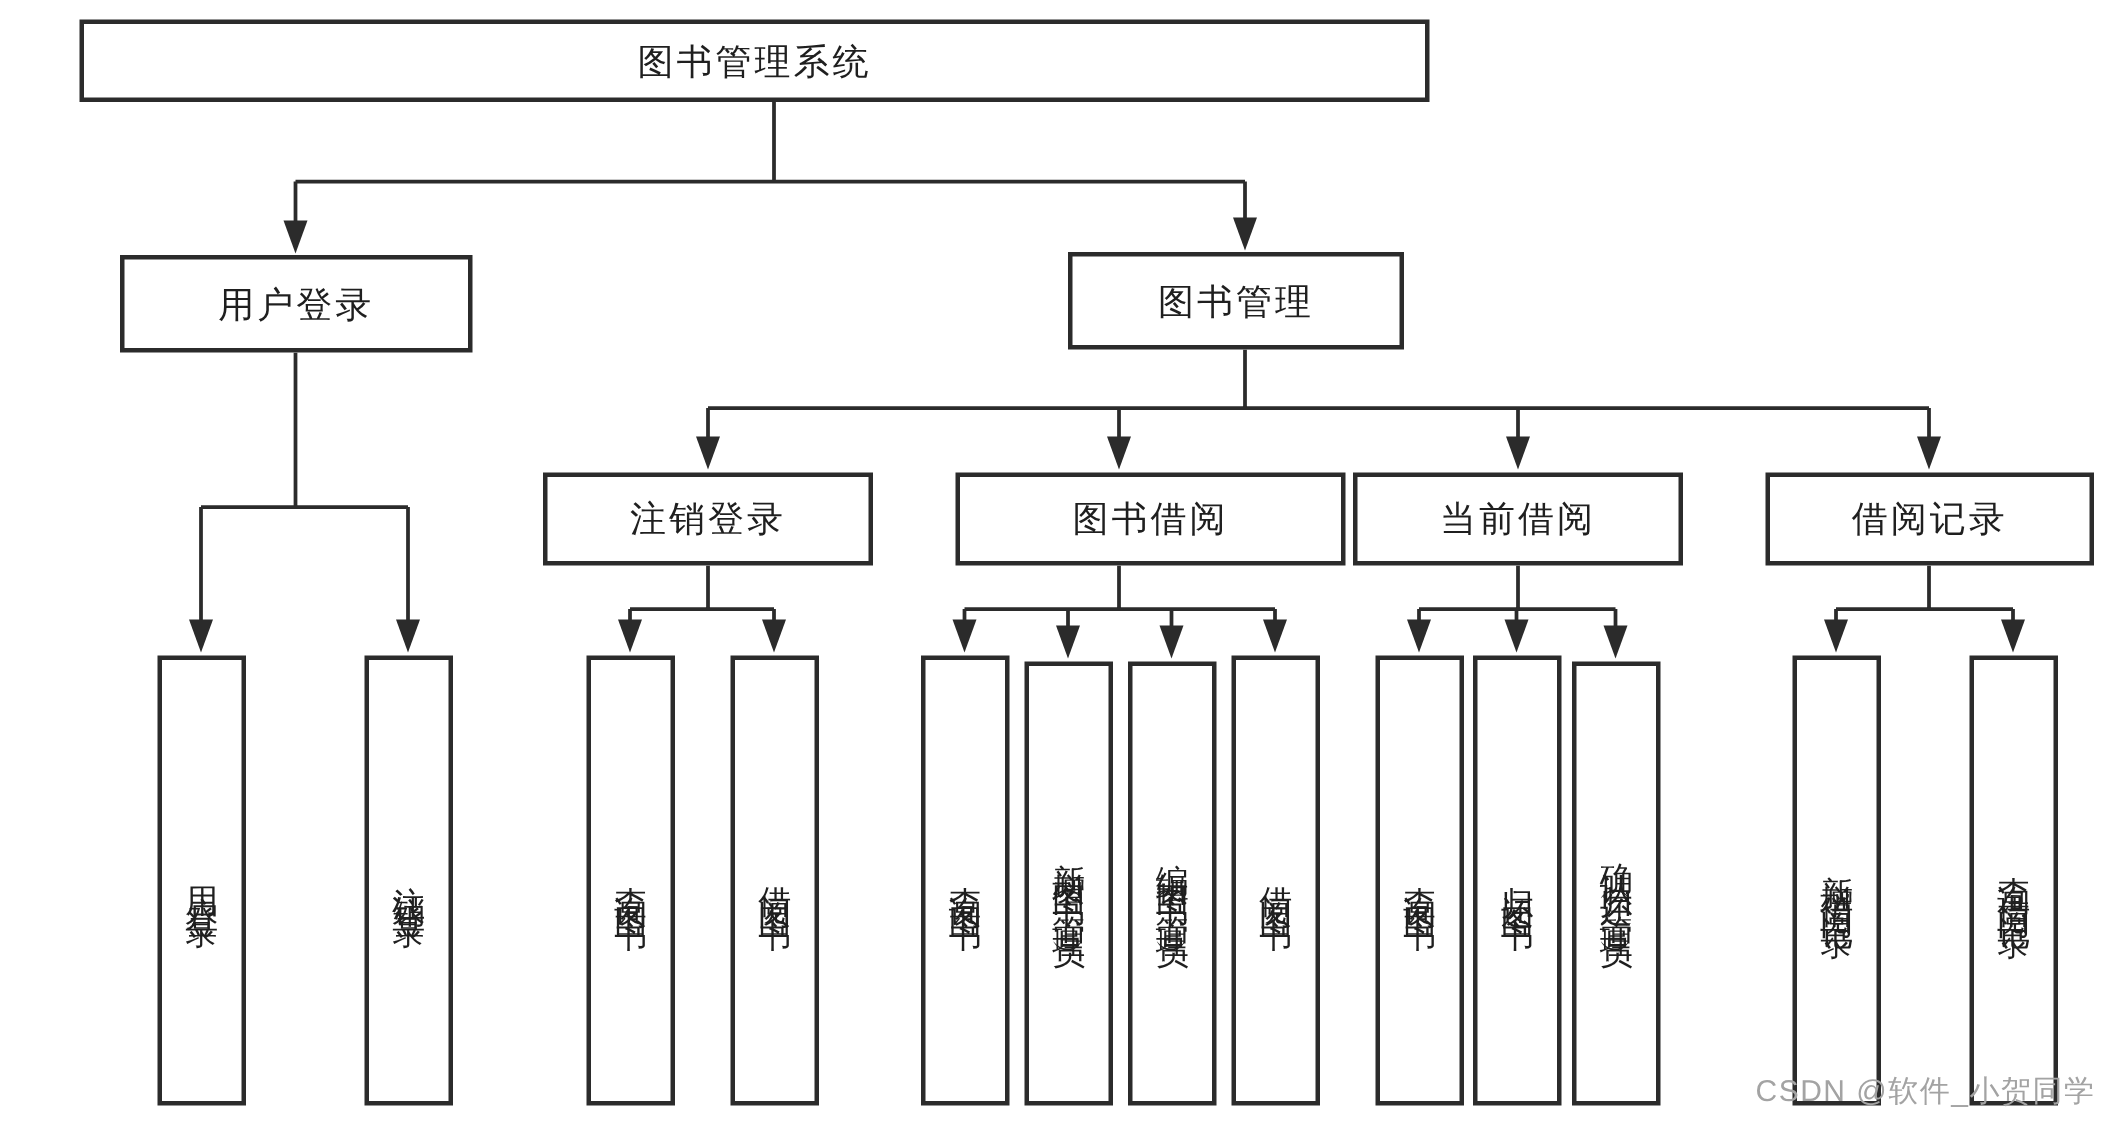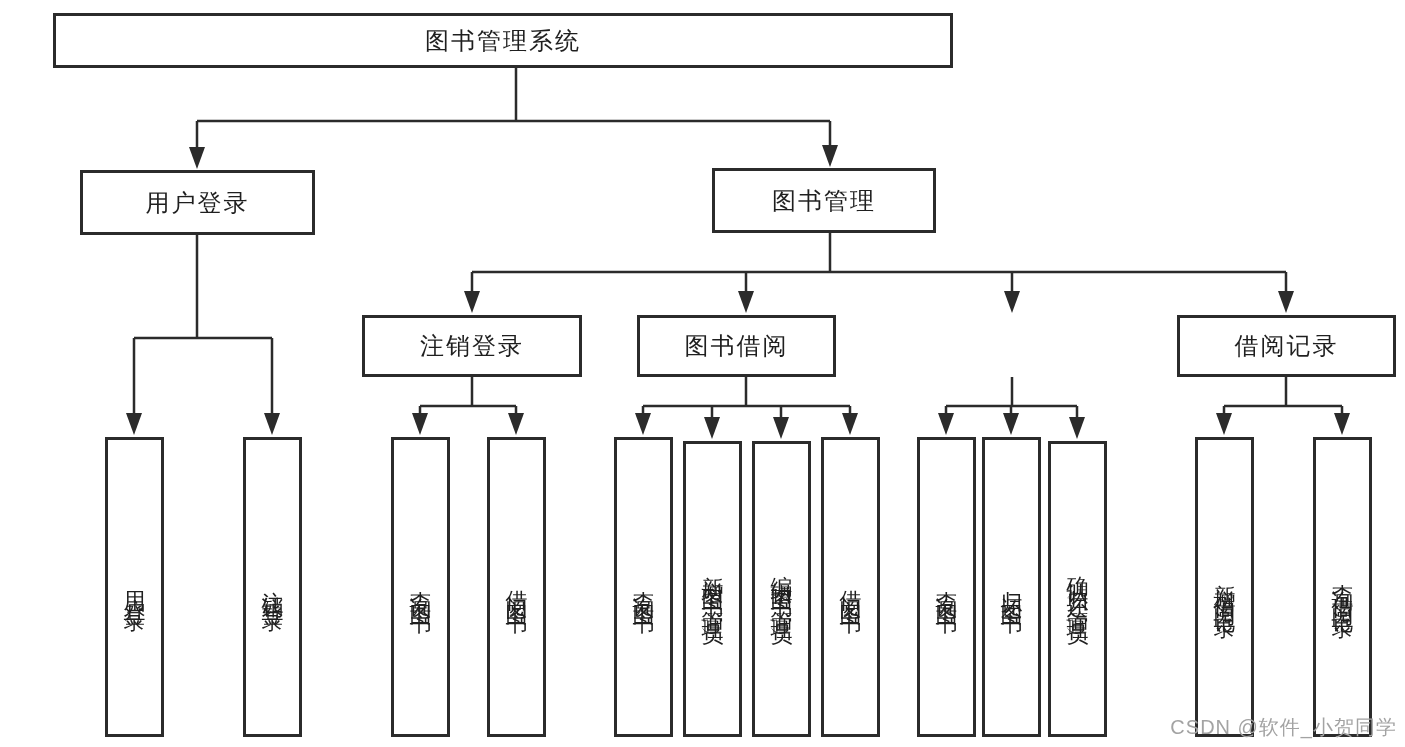--- a/index.html
+++ b/index.html
@@ -37,21 +37,21 @@
     font-size: 22px;
     letter-spacing: 7px;
     line-height: 1;
     white-space: nowrap;
   }
   
   #node-root          { left: 12px;   top: 13px;  width: 900px; height: 55px; margin-left: 41px; }
   #node-user-login    { left: 80px;   top: 170px; width: 235px;  height: 65px; }
   #node-book-mgmt     { left: 712px;  top: 168px; width: 224px;  height: 65px; }
   #node-new-book      { left: 362px;  top: 315px; width: 220px;  height: 62px; }
-  #node-book-borrow   { left: 637px;  top: 315px; width: 199px;  height: 62px; }
+  #node-book-borrow   { left: 637px;  top: 315px; width: 260px;  height: 62px; }
   #node-current-borrow{ left: 902px;  top: 315px; width: 220px;  height: 62px; }
   #node-borrow-record { left: 1177px; top: 315px; width: 219px;  height: 62px; }
   #leaf-user-login    { left: 105px; }
   #leaf-user-logout   { left: 243px; }
   #leaf-nb-query      { left: 391px; }
   #leaf-nb-borrow     { left: 487px; }
   #leaf-bb-query      { left: 614px; }
   #leaf-bb-add        { left: 683px; }
   #leaf-bb-edit       { left: 752px; }
   #leaf-bb-borrow     { left: 821px; }
@@ -119,20 +119,23 @@
   <div class="box" id="node-book-mgmt">
     <span class="h-label">图书管理</span>
   </div>
 
   <div class="box" id="node-new-book">
     <span class="h-label">注销登录</span>
   </div>
   <div class="box" id="node-book-borrow">
     <span class="h-label">图书借阅</span>
   </div>
+  <div class="box" id="node-current-borrow">
+    <span class="h-label">当前借阅</span>
+  </div>
   <div class="box" id="node-borrow-record">
     <span class="h-label">借阅记录</span>
   </div>
 
   <div class="box leaf" id="leaf-user-login">
     <span class="v-label">用户登录</span>
   </div>
   <div class="box leaf" id="leaf-user-logout">
     <span class="v-label">注销登录</span>
   </div>

